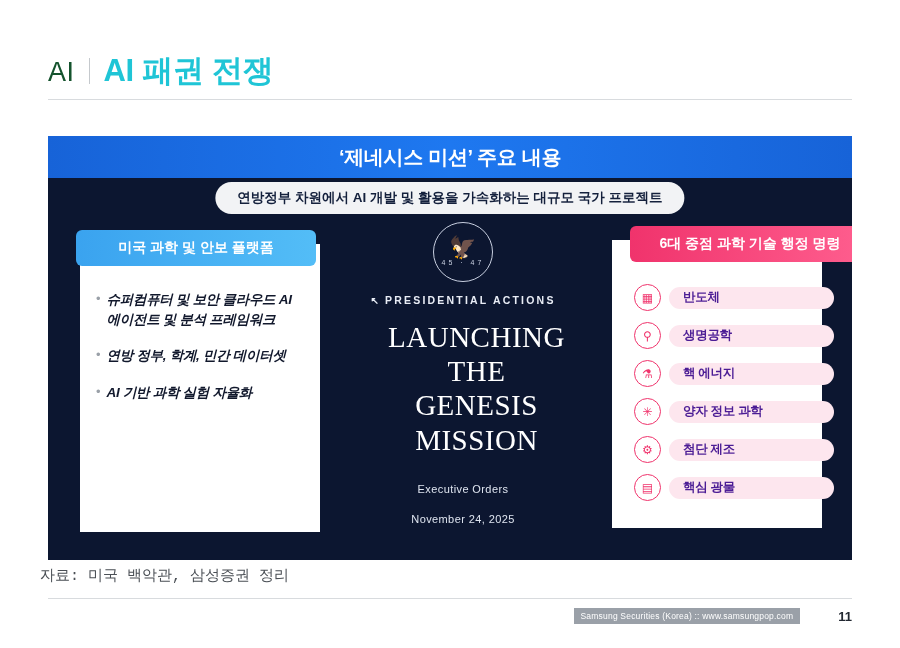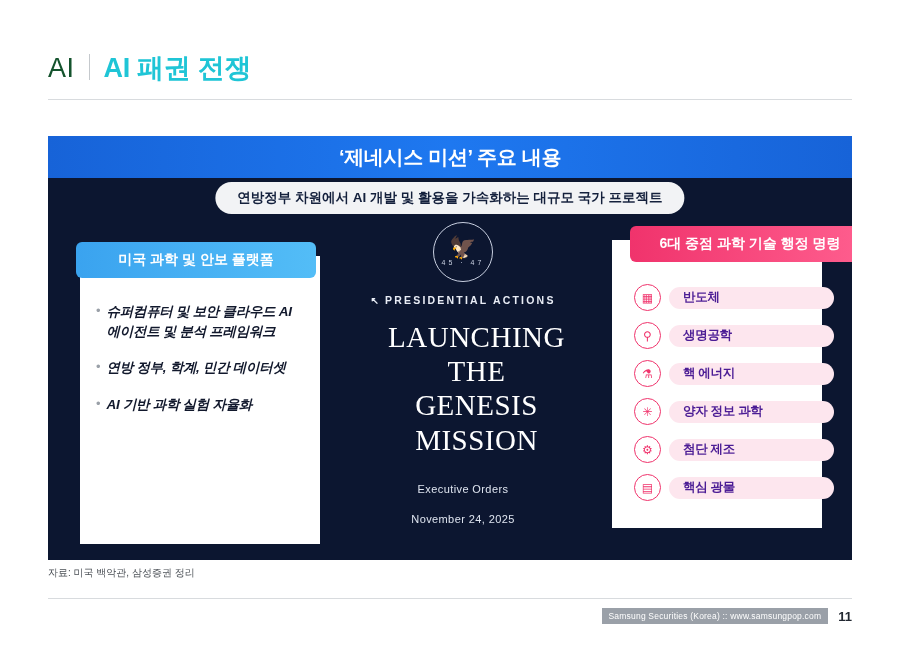--- a/index.html
+++ b/index.html
@@ -36,21 +36,21 @@
   }
   .header-sep {
     width: 1px;
     height: 26px;
     background: #c5c9cd;
     margin: 0 14px;
     position: relative;
     top: 3px;
   }
   .header-title {
-    font-size: 27px;
+    font-size: 31px;
     color: #1fc5d6;
     font-weight: 700;
     letter-spacing: -0.3px;
   }
   .header-rule {
     position: absolute;
     left: 48px;
     top: 99px;
     width: 804px;
     height: 1px;
@@ -96,21 +96,21 @@
     color: #14203c;
     font-size: 13.5px;
     font-weight: 700;
     white-space: nowrap;
   }
 
   
   .left-card {
     position: absolute;
     left: 32px;
-    top: 120px;
+    top: 108px;
     width: 240px;
     height: 288px;
     background: #ffffff;
   }
   .left-card-head {
     position: absolute;
     left: -4px;
     top: -14px;
     width: 240px;
     height: 36px;
@@ -276,39 +276,41 @@
     padding-left: 14px;
     color: #4c1d95;
     font-size: 12.5px;
     font-weight: 700;
     letter-spacing: -0.3px;
   }
 
   
   .source {
     position: absolute;
-    left: 48px;
+    left: 40px;
     top: 566px;
-    font-size: 10px;
+    font-size: 15px;
     color: #4a4f55;
+    font-family: Liberation Mono, monospace;
   }
   .foot-rule {
     position: absolute;
     left: 48px;
     top: 598px;
     width: 804px;
     height: 1px;
     background: #d8dbde;
   }
   .foot-bar {
     position: absolute;
     right: 48px;
     top: 608px;
     display: flex;
     align-items: center;
+    gap: 28px;
   }
   .foot-brand {
     background: #9aa0a8;
     color: #ffffff;
     font-size: 8.5px;
     padding: 3px 7px;
     letter-spacing: 0.2px;
     white-space: nowrap;
   }
   .foot-page {

